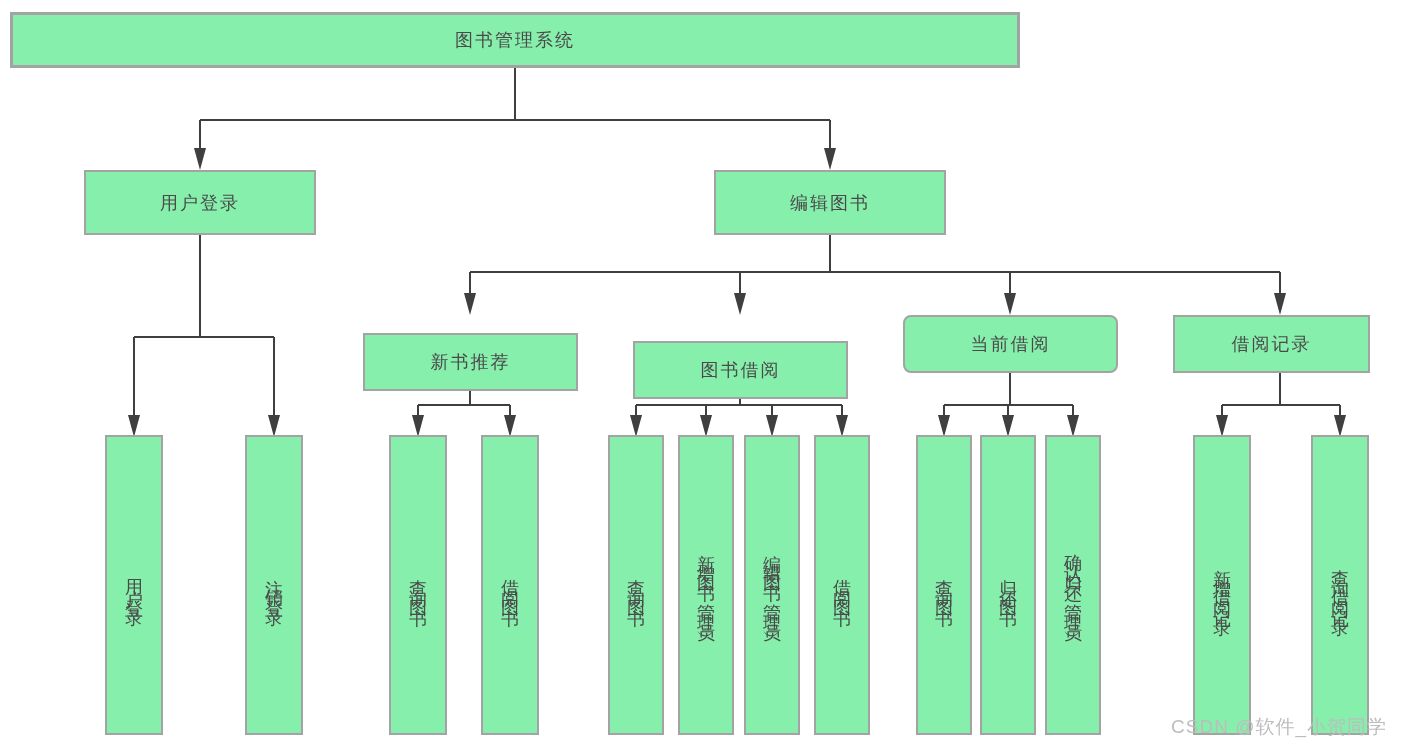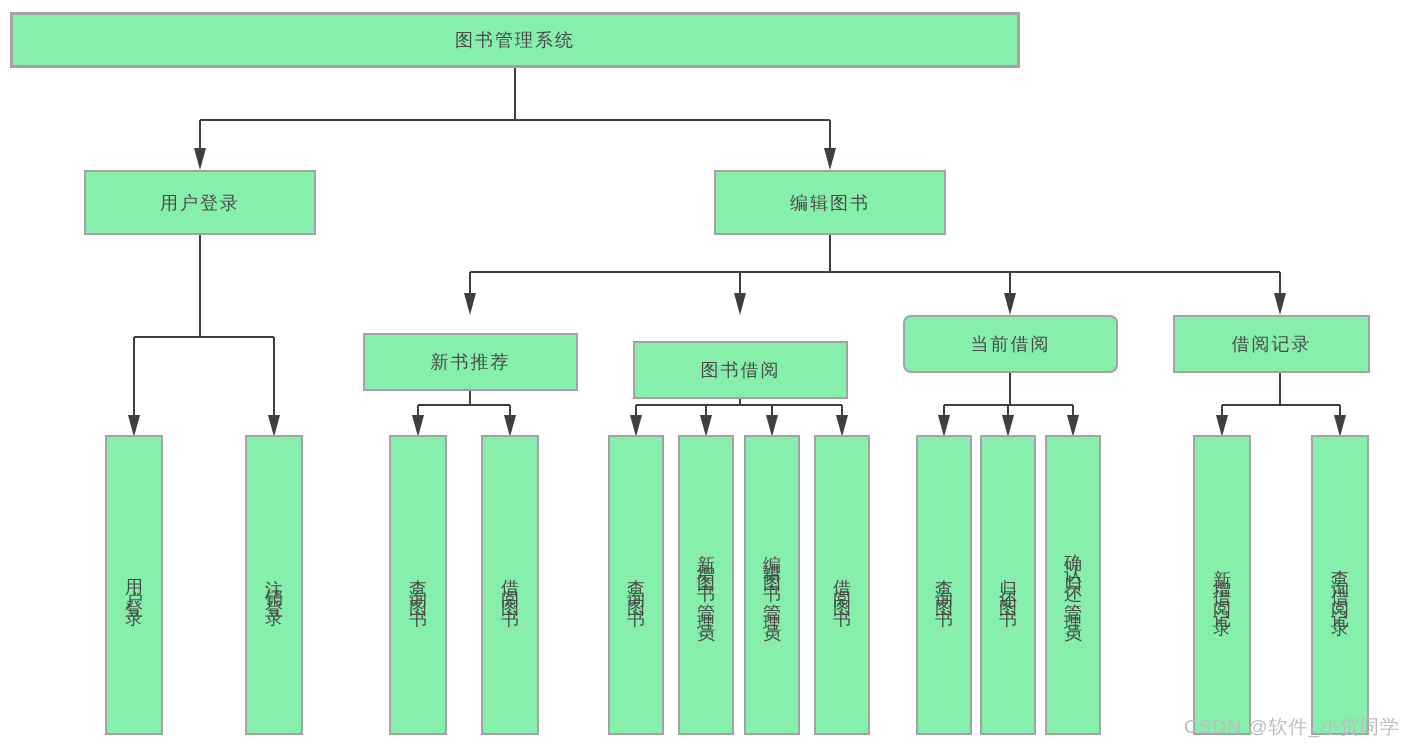--- a/index.html
+++ b/index.html
@@ -43,21 +43,21 @@
   .node.leaf .vtext {
     writing-mode: vertical-lr;
     text-orientation: mixed;
     letter-spacing: 10px;
     font-size: 18px;
     line-height: 1;
     white-space: nowrap;
   }
   .watermark {
     position: absolute;
-    right: 5px;
+    right: 18px;
     top: 714px;
     font-size: 19px;
     letter-spacing: 1px;
     color: #bdbdbd;
     z-index: 5;
     white-space: nowrap;
   }
 </style>
 </head>
 <body>

